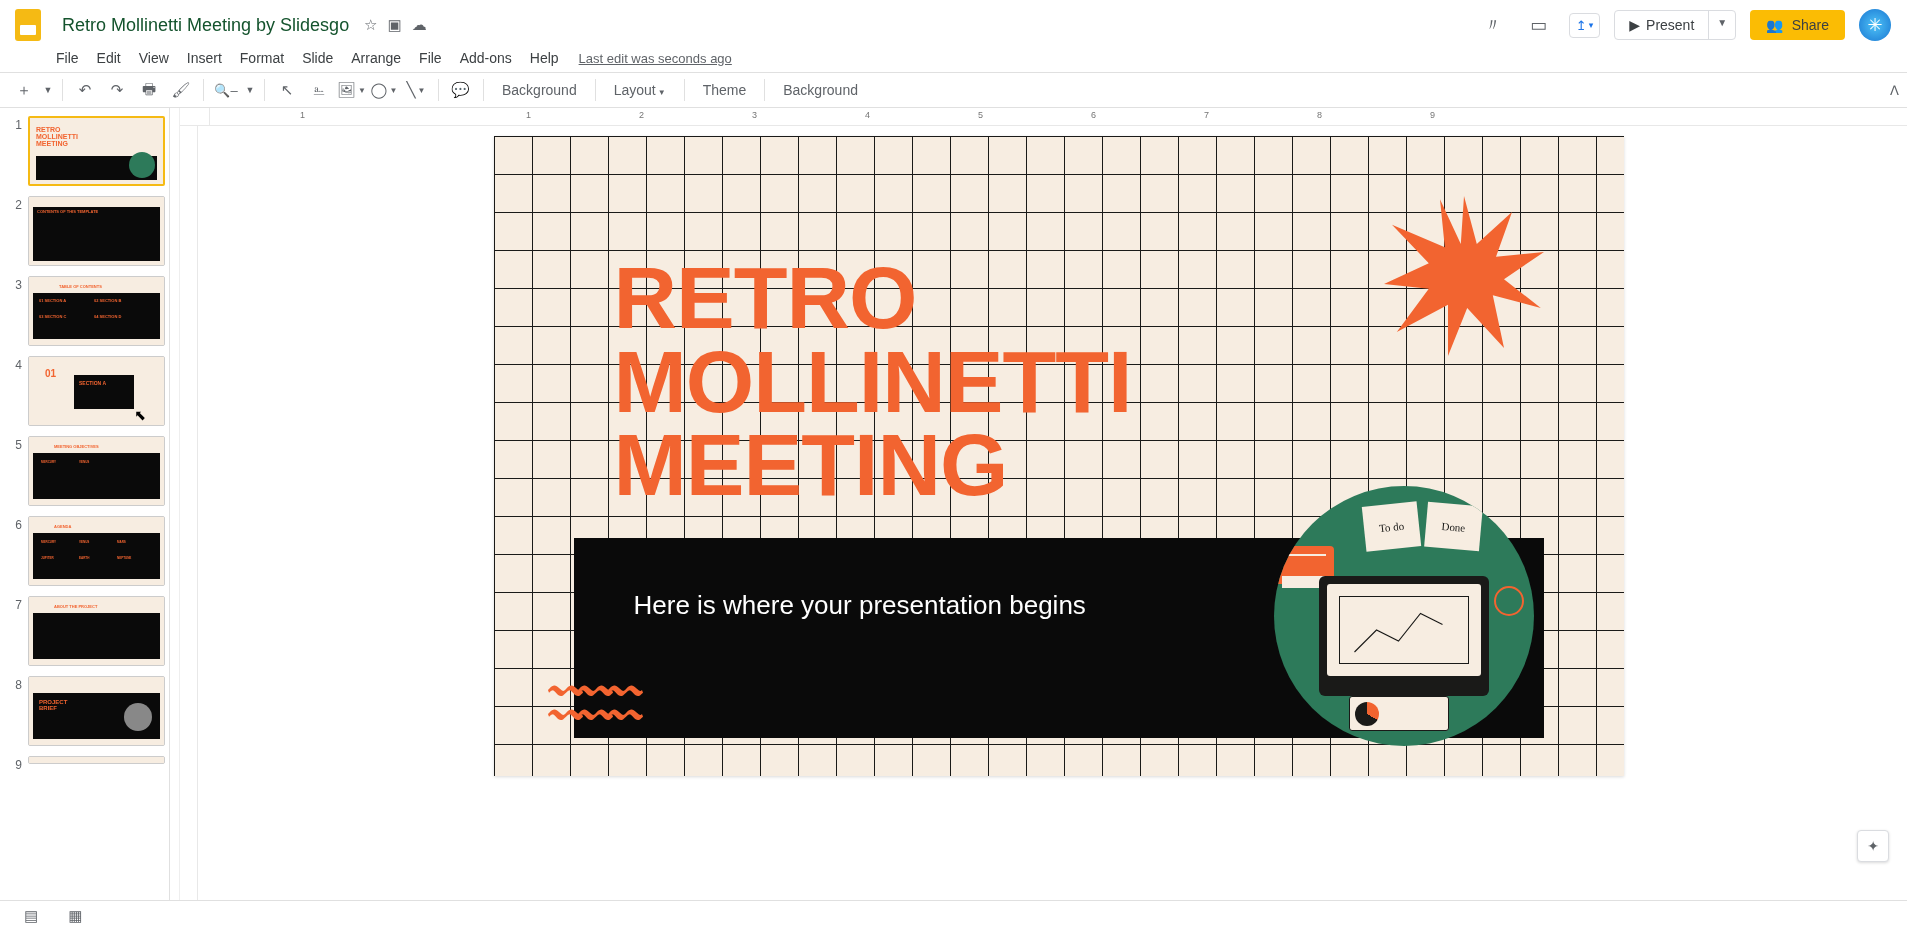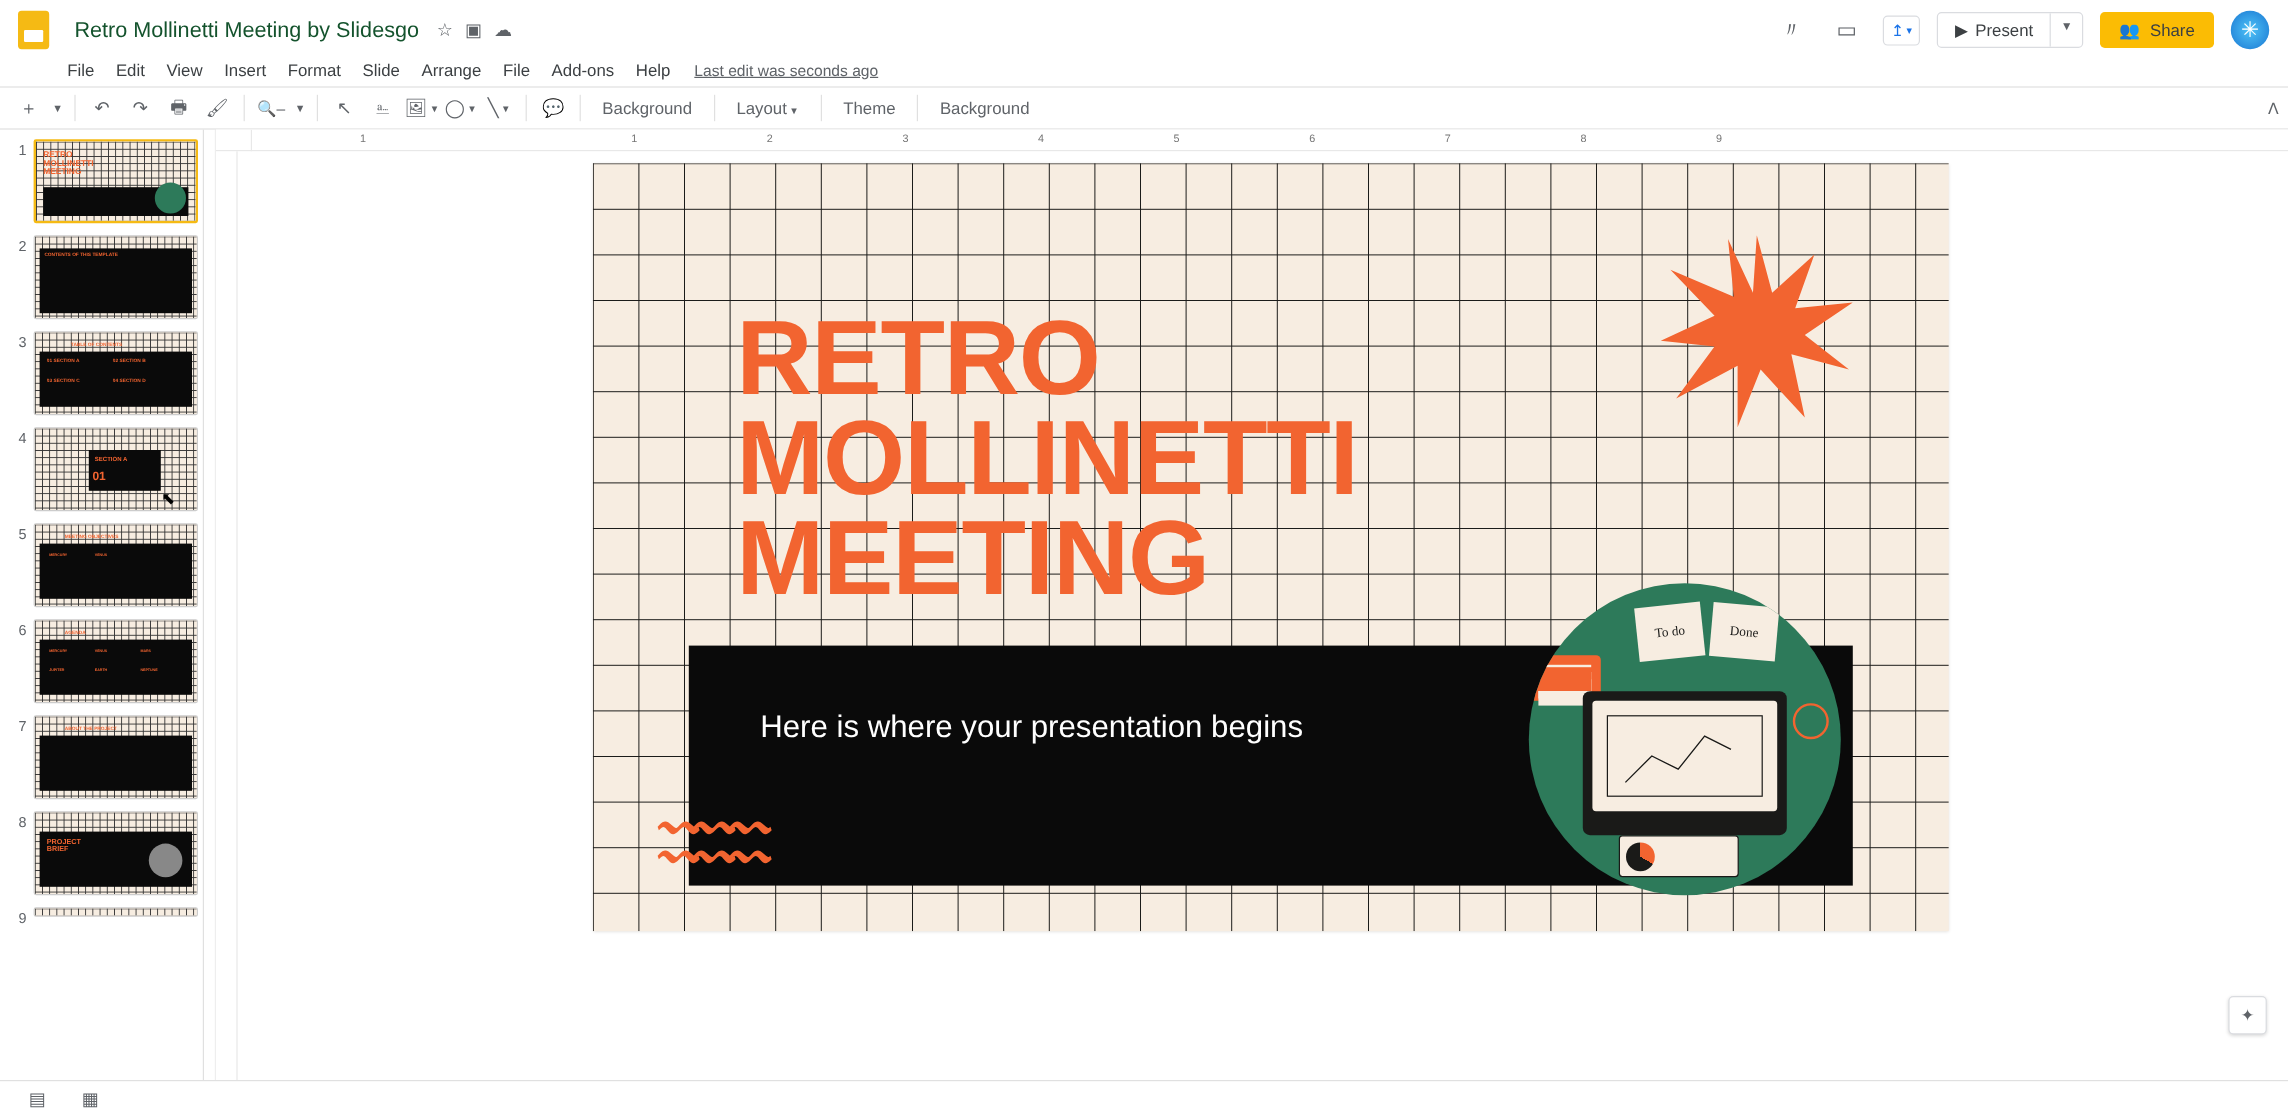--- a/index.html
+++ b/index.html
@@ -176,21 +176,21 @@
           <div class="th-txt" style="font-size: 4px; left: 65px; top: 22px;">02 SECTION B</div>
           <div class="th-txt" style="font-size: 4px; left: 10px; top: 38px;">03 SECTION C</div>
           <div class="th-txt" style="font-size: 4px; left: 65px; top: 38px;">04 SECTION D</div>
         </div>
       </div>
       <div class="slide-item">
         <div class="slide-num">4</div>
         <div class="thumb">
           <div class="th-grid"></div>
           <div class="th-black" style="left: 45px; top: 18px; width: 60px; height: 34px;"></div>
-          <div class="th-txt" style="left: 16px; top: 36px; font-size: 10px; margin-left: 32px;">01</div>
+          <div class="th-txt" style="left: 16px; top: 12px; font-size: 10px;">01</div>
           <div class="th-txt" style="left: 50px; top: 24px; font-size: 5px;">SECTION A</div>
           <div class="cursor-pointer" style="right: 18px; bottom: 2px;">⬉</div>
         </div>
       </div>
       <div class="slide-item">
         <div class="slide-num">5</div>
         <div class="thumb">
           <div class="th-grid"></div>
           <div class="th-black" style="inset: 16px 4px 6px;"></div>
           <div class="th-txt" style="left: 25px; top: 8px; font-size: 4px;">MEETING OBJECTIVES</div>

